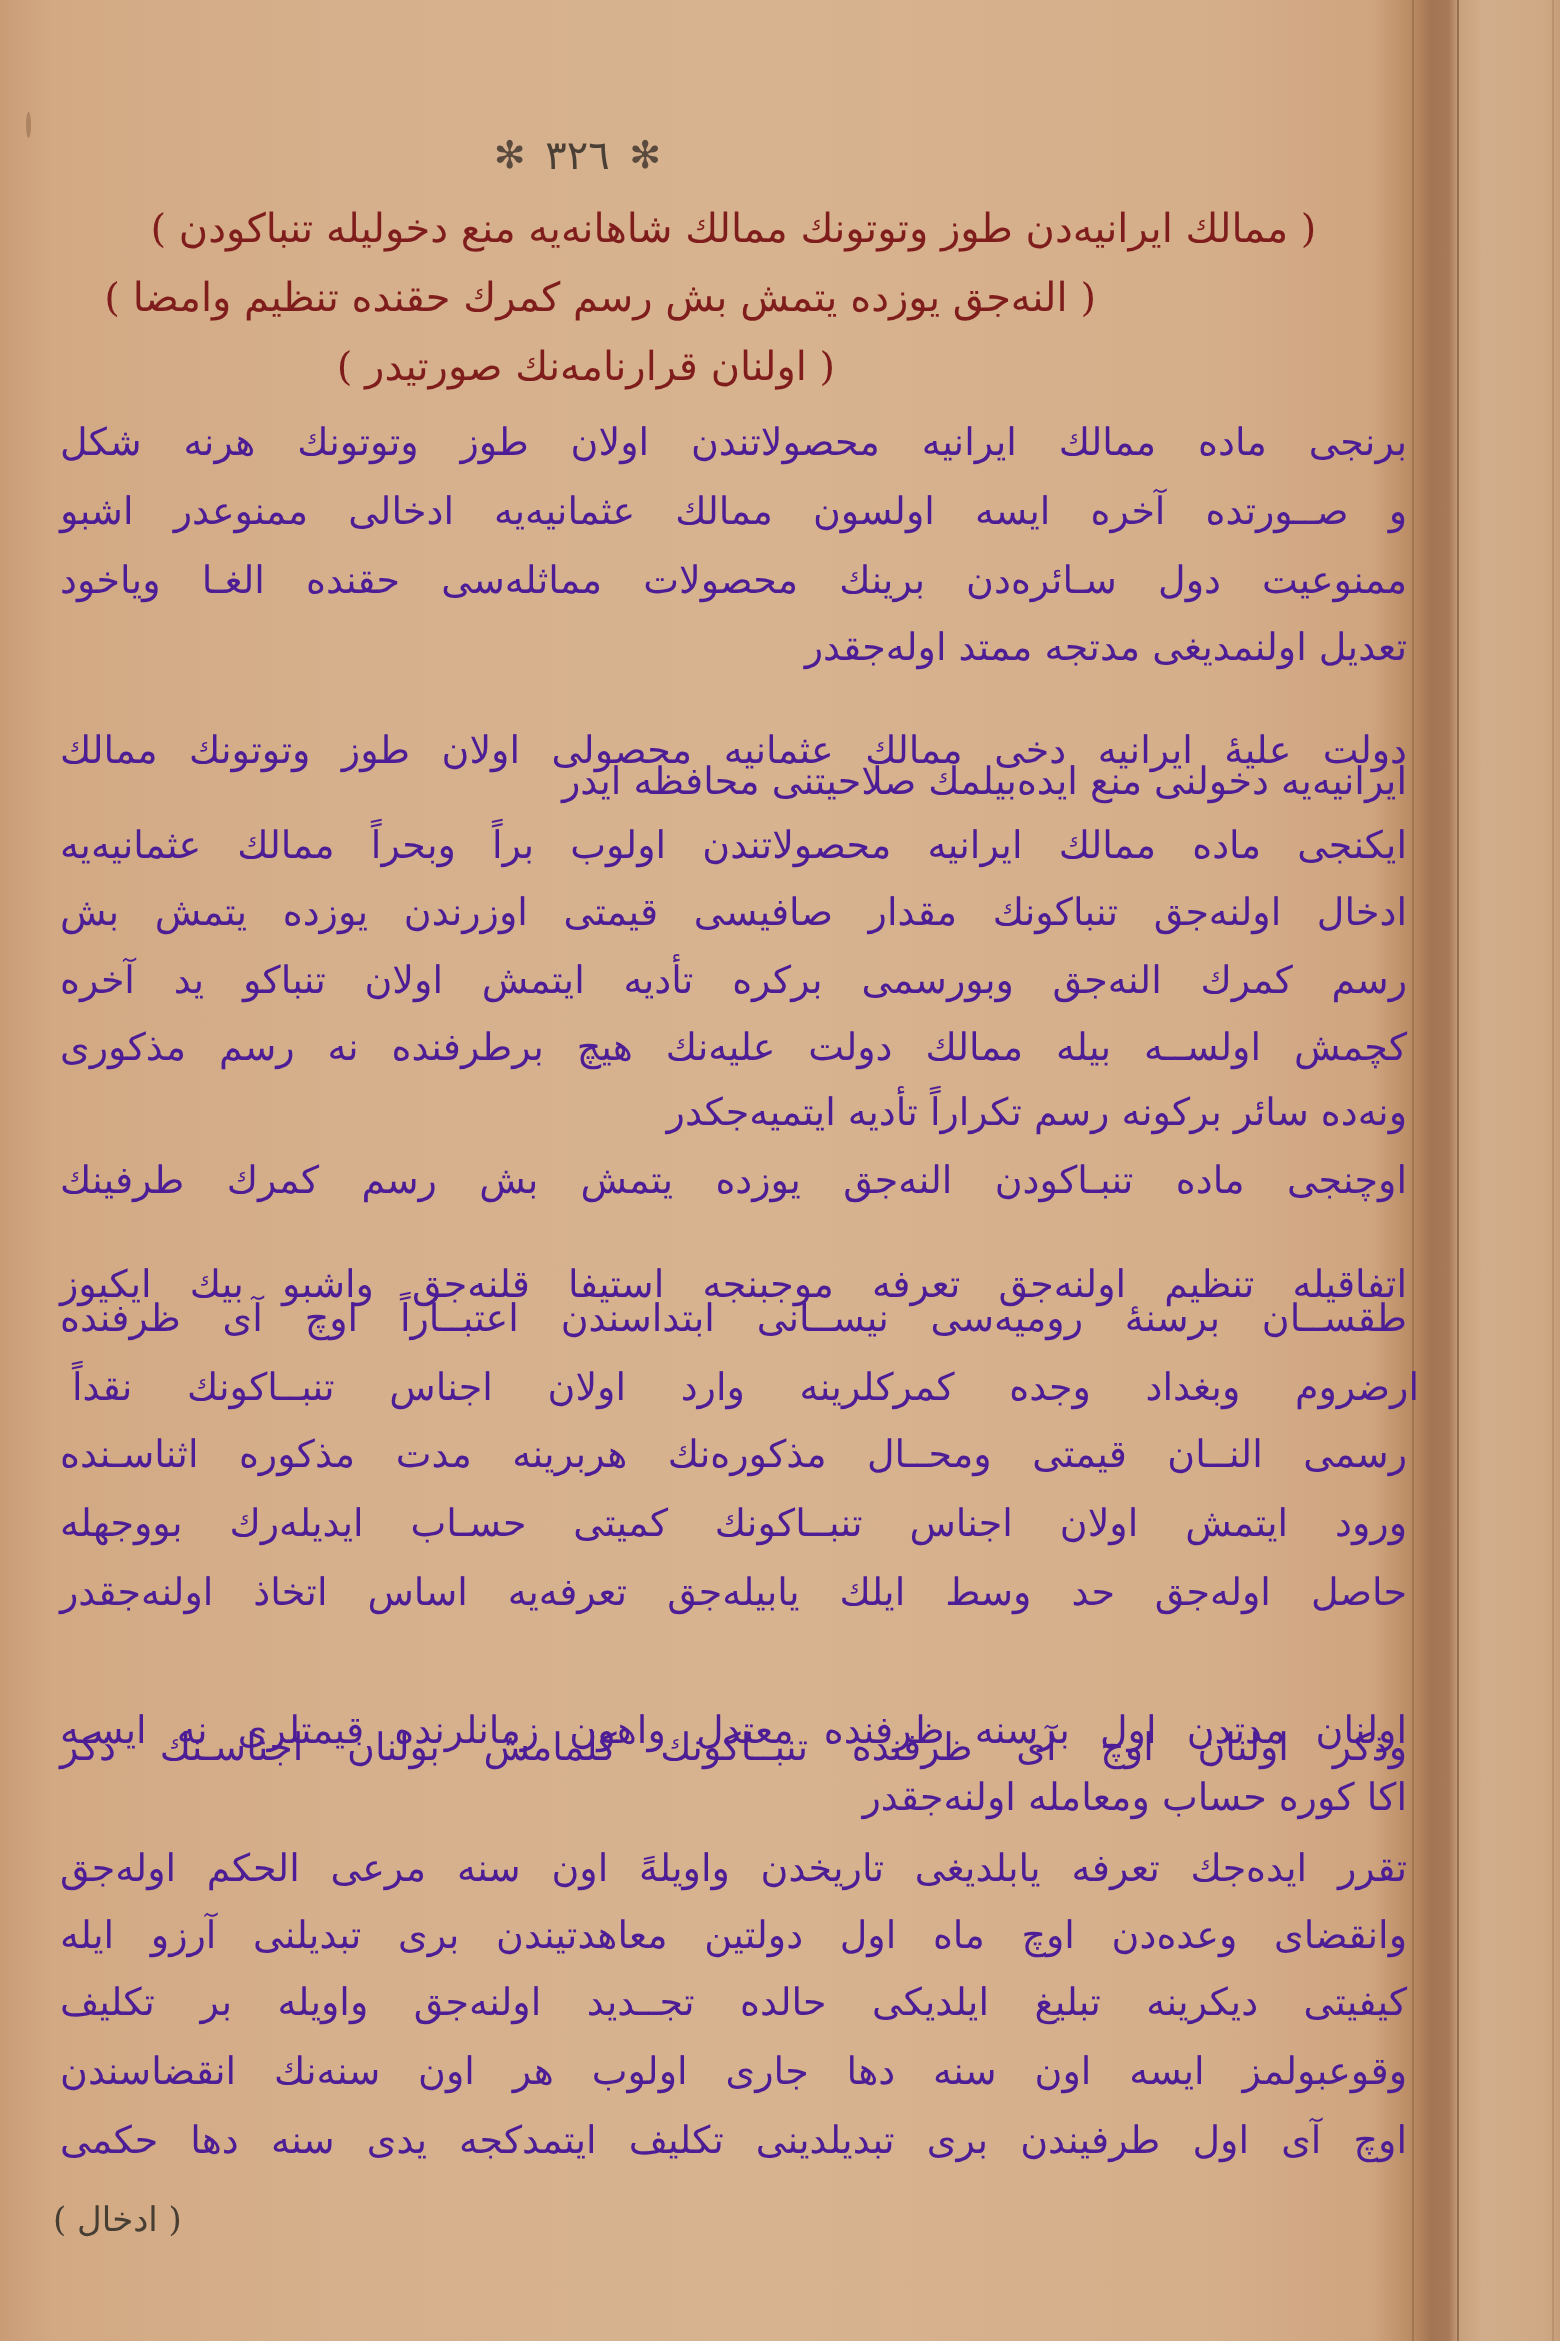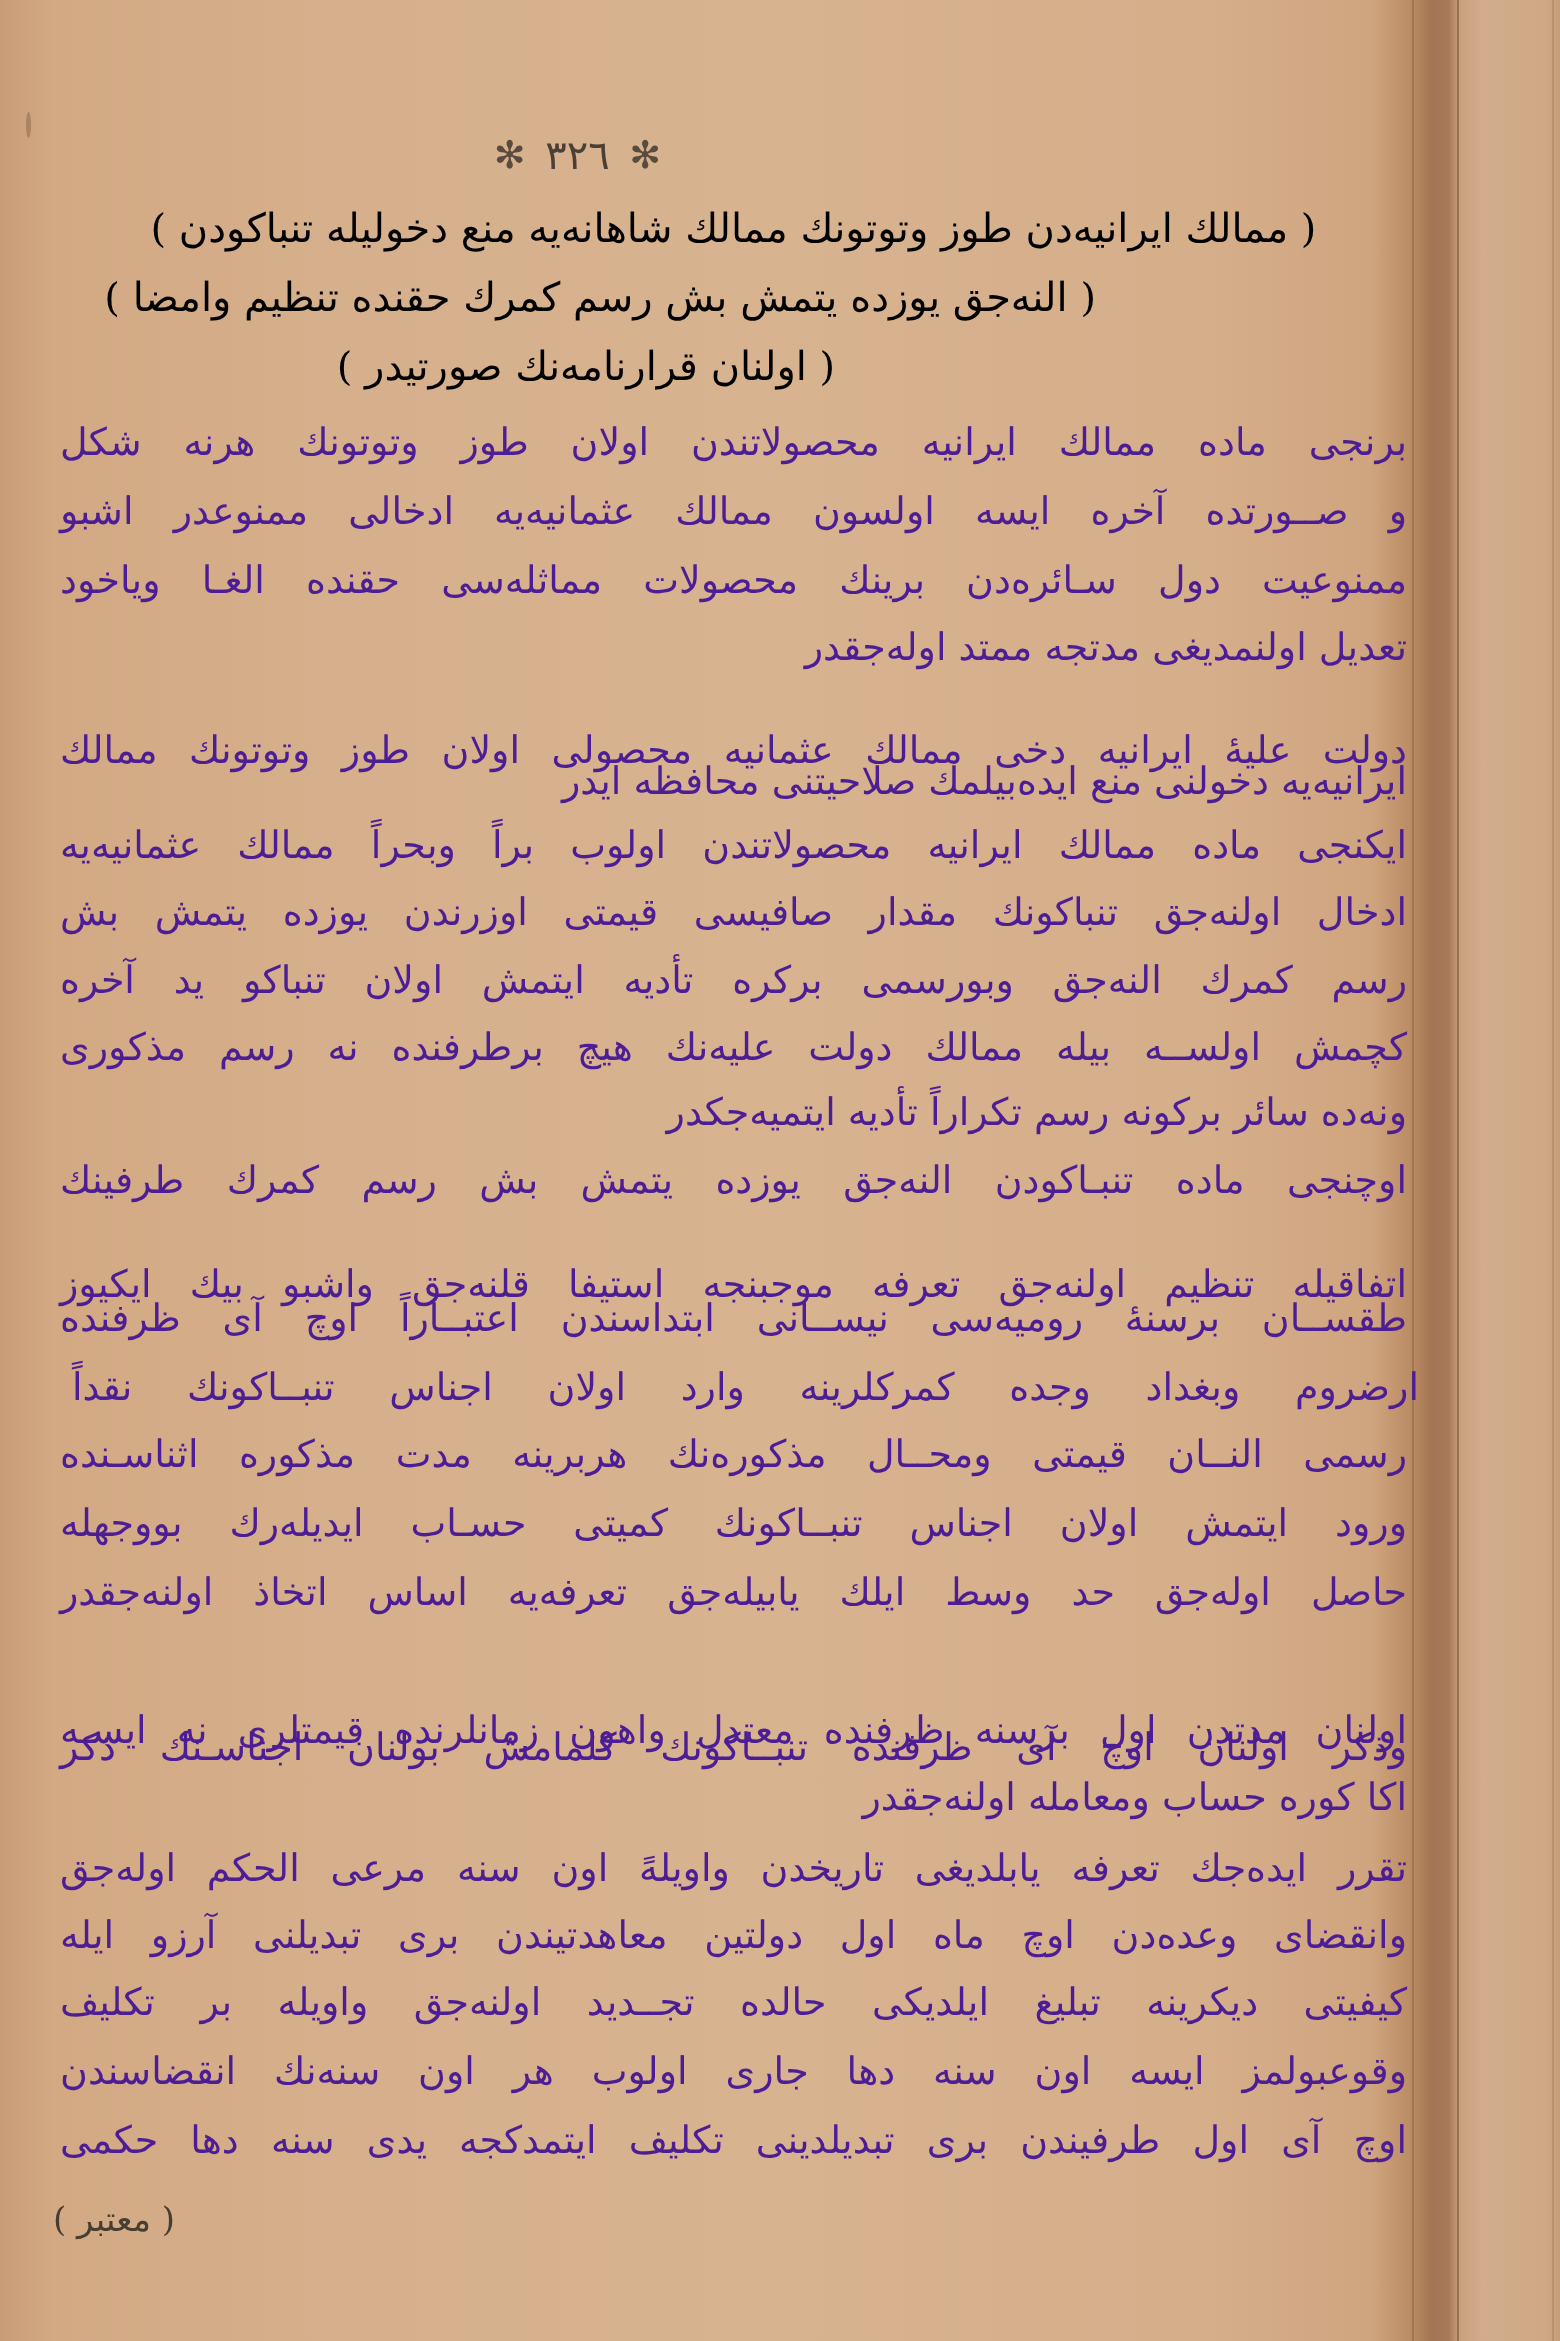--- a/index.html
+++ b/index.html
@@ -60,21 +60,21 @@
       margin: 0 1.7px;
     }
     .page-number .num {
       display: inline-block;
       vertical-align: middle;
       margin: 0 5.2px;
     }
     .title-line {
       position: absolute;
       direction: rtl;
-      color: #000000;
+      color: #7f1d1d;
       font-size: 40px;
       white-space: nowrap;
       text-align: center;
       font-family: "DejaVu Serif", serif;
     }
     .body-line {
       position: absolute;
       left: 60px;
       width: 1347px;
       direction: rtl;
@@ -147,14 +147,14 @@
 <div class="body-line" style="top: 1721px;">وذكر اولنان اوچ آى ظرفنده تنبــاكونك كلمامش بولنان اجناسـنك ذكر</div>
 <div class="body-line" style="top: 1704px;">اولنان مدتدن اول برسنه ظرفنده معتدل واهون زمانلرنده قيمتلرى نه ايسـه</div>
 <div class="body-line last" style="top: 1771px;">اكا كوره حساب ومعامله اولنه‌جقدر</div>
 
 <div class="body-line" style="top: 1842px;">تقرر ايده‌جك تعرفه يابلديغى تاريخدن واويلهً اون سنه مرعى الحكم اوله‌جق</div>
 <div class="body-line" style="top: 1909px;">وانقضاى وعده‌دن اوچ ماه اول دولتين معاهدتيندن برى تبديلنى آرزو ايله</div>
 <div class="body-line" style="top: 1976px;">كيفيتى ديكرينه تبليغ ايلديكى حالده تجــديد اولنه‌جق واويله بر تكليف</div>
 <div class="body-line" style="top: 2045px;">وقوعبولمز ايسه اون سنه دها جارى اولوب هر اون سنه‌نك انقضاسندن</div>
 <div class="body-line" style="top: 2114px;">اوچ آى اول طرفيندن برى تبديلدينى تكليف ايتمدكجه يدى سنه دها حكمى</div>
 
-<div class="footer-ref">( معتبر )</div>
+<div class="footer-ref">( ادخال )</div>
 
 
 </body></html>

